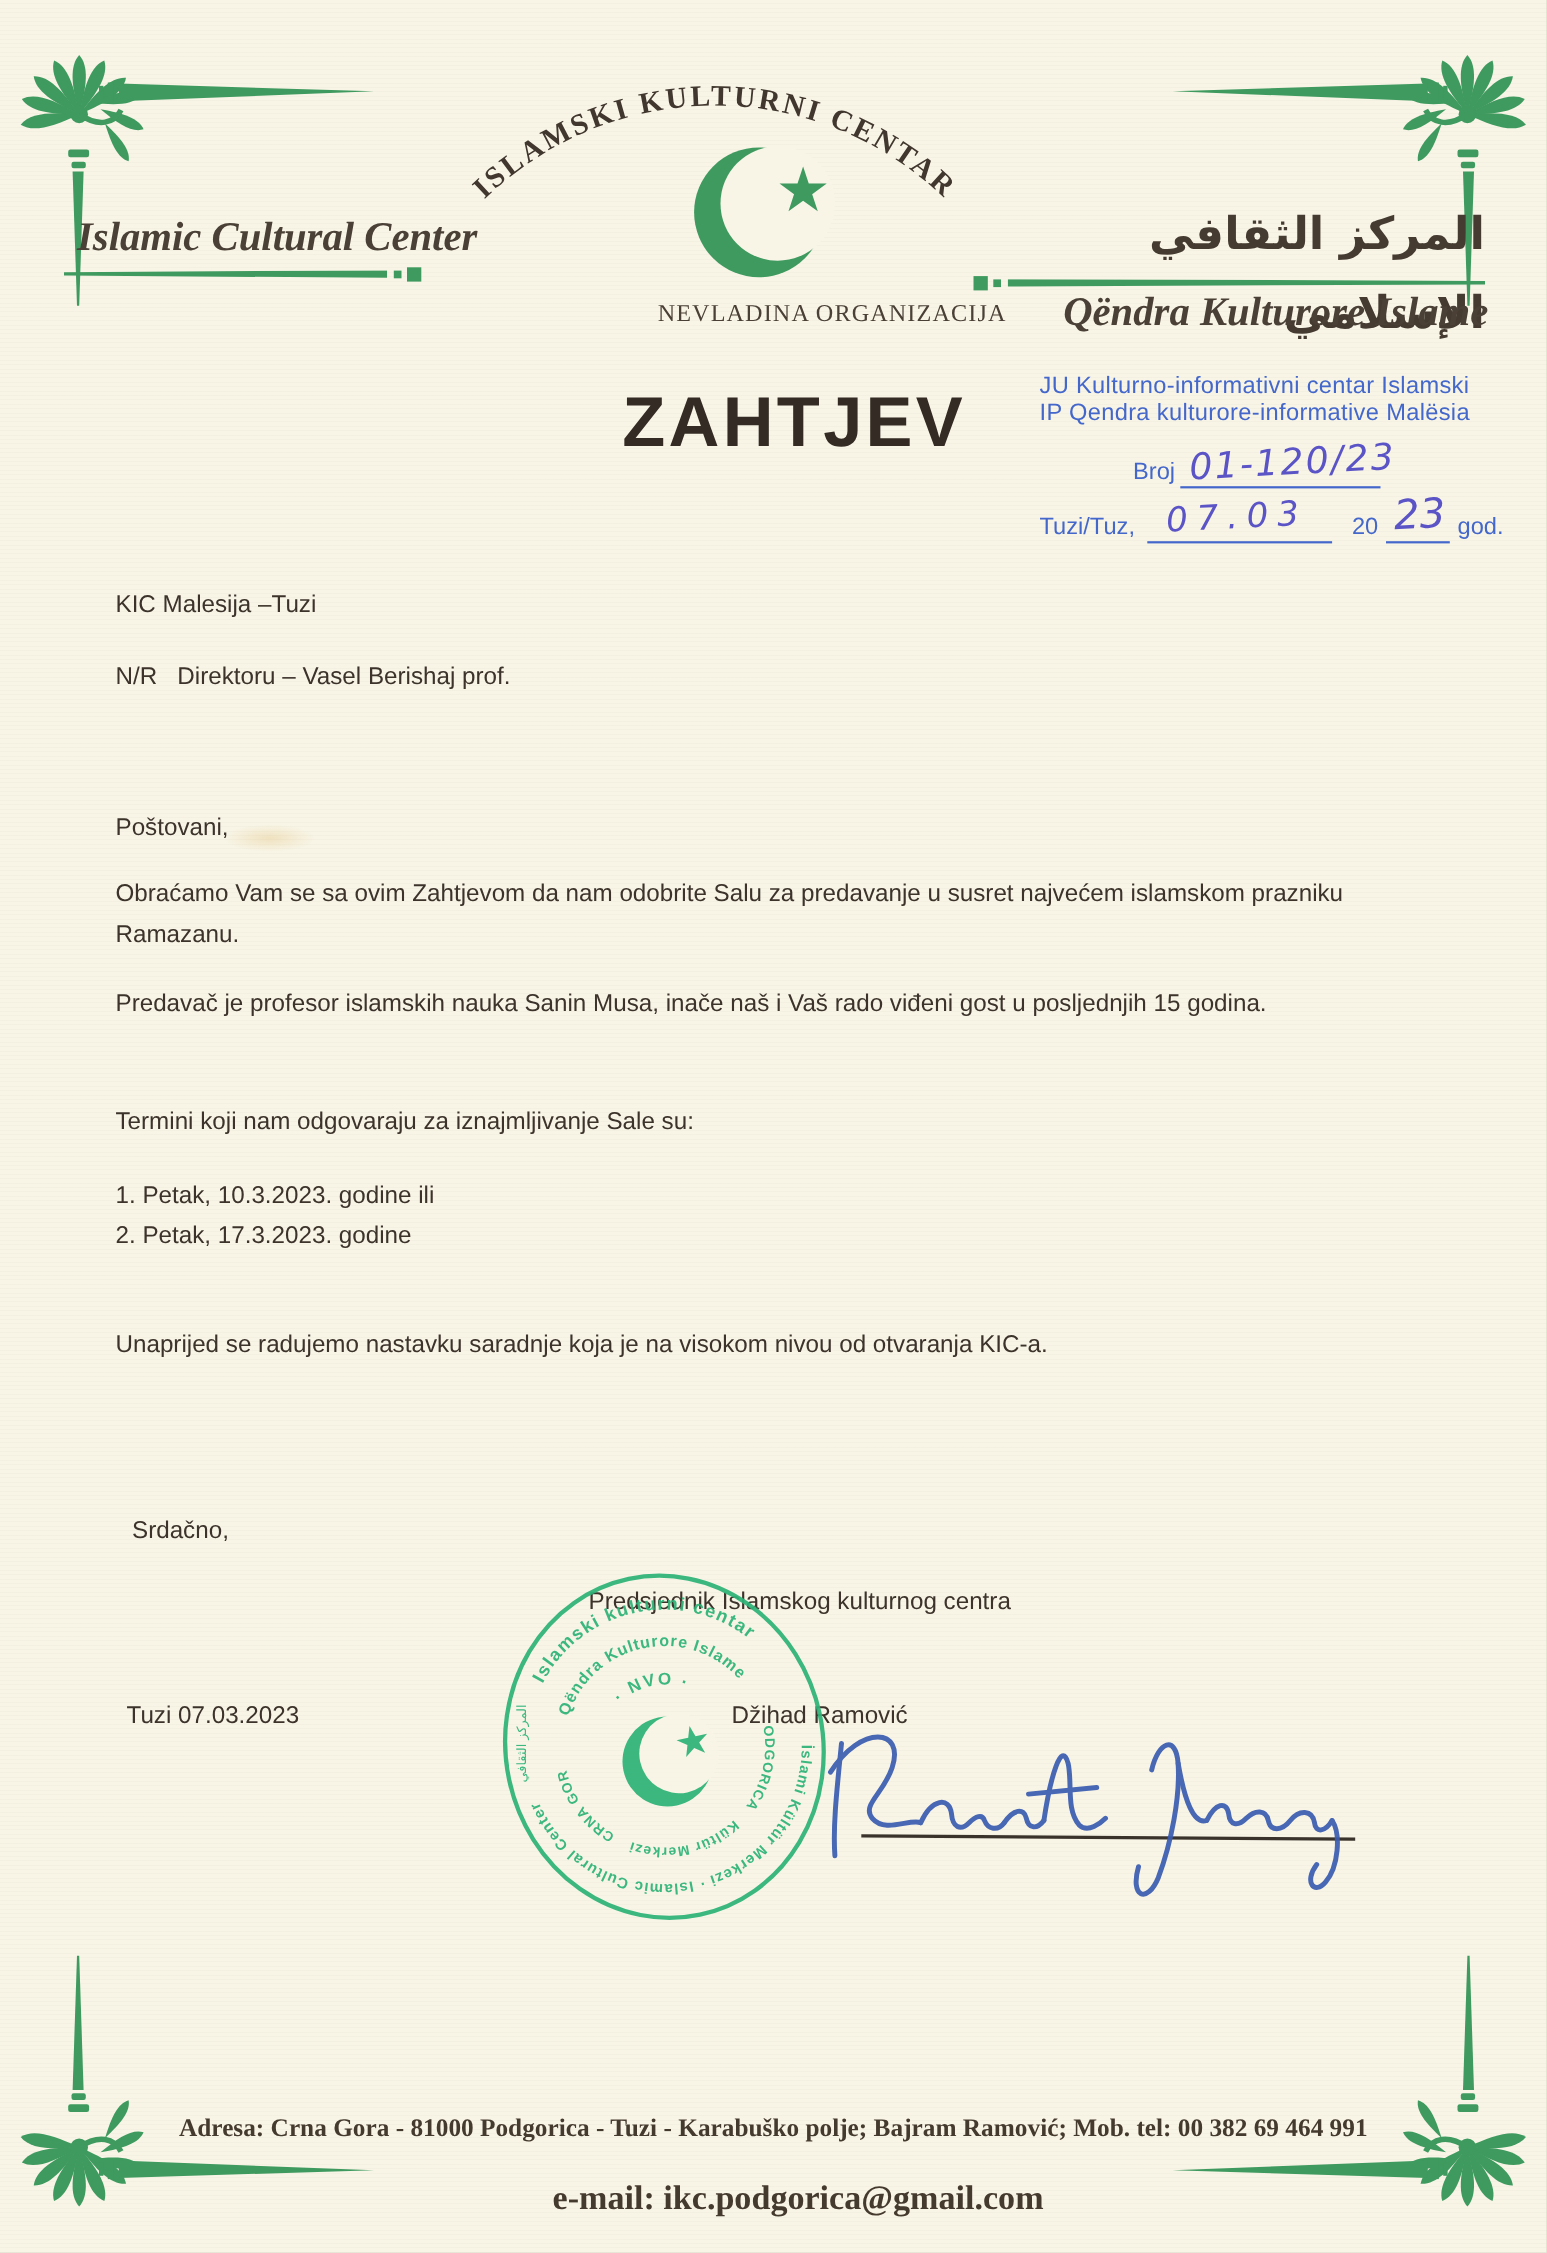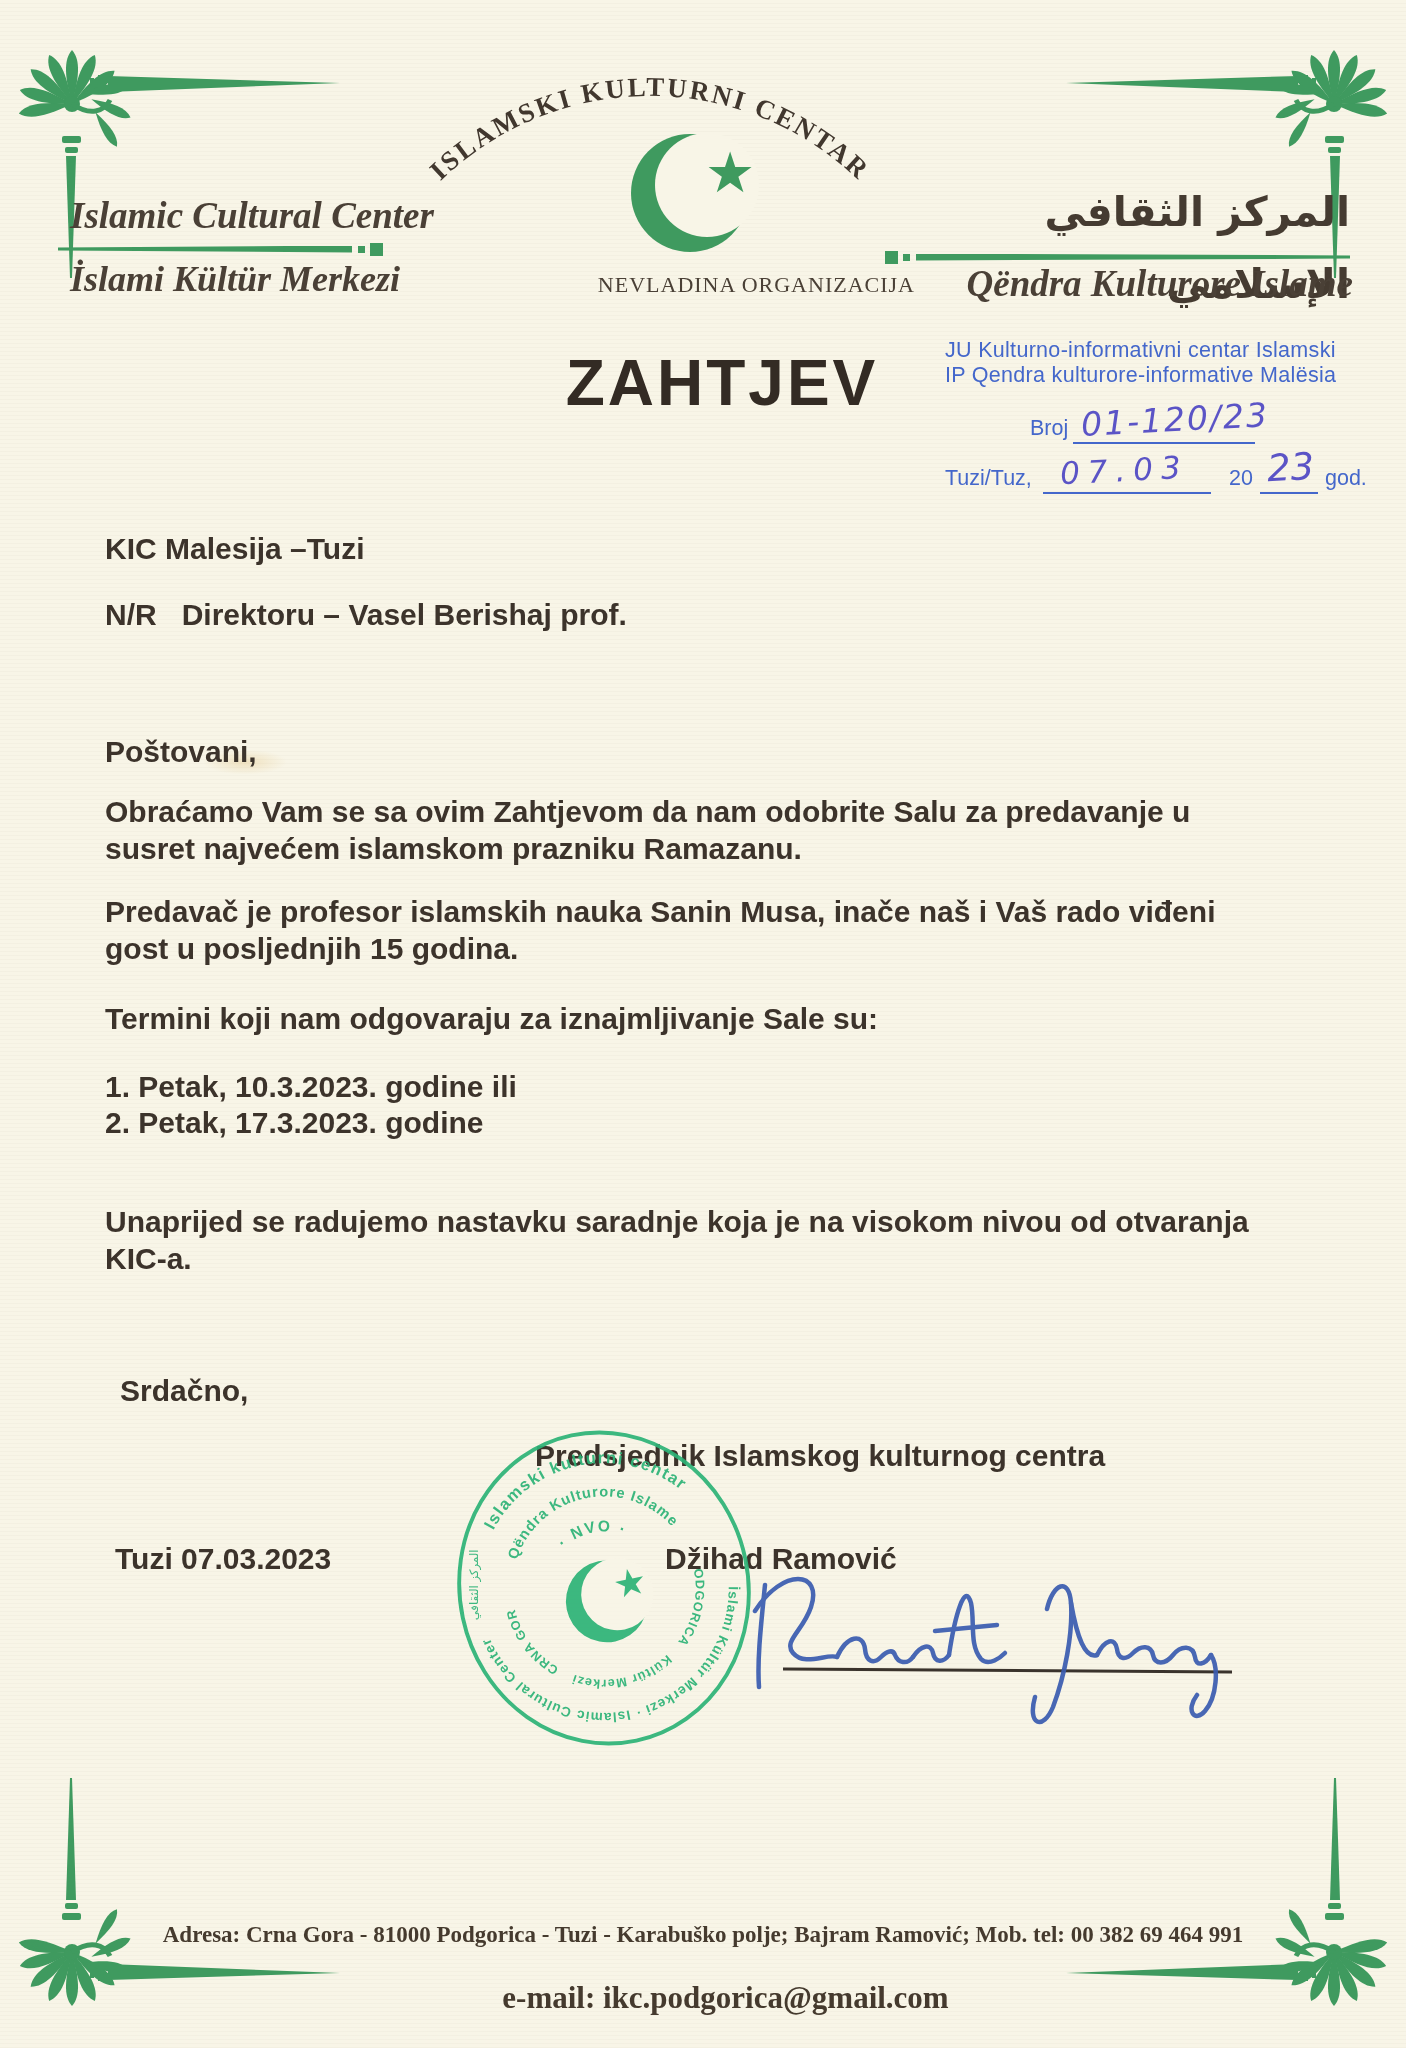--- a/index.html
+++ b/index.html
@@ -47,21 +47,21 @@
     font-size:64px;font-weight:bold;letter-spacing:3px;color:#332b24;}
   
   .ref-stamp{left:945px;top:338px;width:440px;color:#4467cb;font-size:21.5px;}
   .ref-stamp .l1,.ref-stamp .l2{white-space:nowrap;letter-spacing:.3px;}
   .ref-row{position:relative;height:52px;}
   .ref-label{position:absolute;font-size:21.5px;color:#4467cb;}
   .u-line{position:absolute;height:2px;background:#4467cb;}
   .hw{position:absolute;font-family:"DejaVu Sans",sans-serif;font-style:italic;
       color:#5b54c6;transform:rotate(-3deg);white-space:nowrap;}
   
-  .bodytxt{font-weight:bold;font-size:30px;line-height:37px;color:#3c332b;white-space:pre-wrap;}
+  .bodytxt{font-weight:normal;font-size:22px;line-height:37px;color:#3c332b;white-space:pre-wrap;}
   
   .sig-svg{left:735px;top:1545px;width:520px;height:210px;position:absolute;}
   .stamp-svg{left:448px;top:1420px;width:312px;height:336px;position:absolute;transform:rotate(-12deg);opacity:.92;}
   
   .footer1{left:0;right:0;top:1922px;text-align:center;
     font-family:"Liberation Serif",serif;font-weight:bold;font-size:23px;color:#453a2e;}
   .footer2{left:0;right:0;top:1980px;text-align:center;
     font-family:"Liberation Serif",serif;font-weight:bold;font-size:31px;color:#453a2e;padding-left:45px;}
 </style>
 </head>
@@ -108,21 +108,20 @@
   <svg class="orn br" viewBox="0 0 440 300">
       <use href="#corner-orn"></use>
     </svg>
 
   <div class="abs hdr-serif left-title">Islamic Cultural Center</div>
   <div class="abs divider div-left">
     <div class="div-bar bar-tail-l"></div>
     <div class="dot-s"></div>
     <div class="dot-b"></div>
   </div>
-  <div class="abs hdr-serif left-sub">İslami Kültür Merkezi</div>
 
   <svg class="center-logo" viewBox="0 0 500 250">
     <defs>
       <path id="arcTitle" d="M 10 150 A 300 300 0 0 1 490 150"></path>
     </defs>
     <text font-family="Liberation Serif, serif" font-weight="bold" font-size="27" letter-spacing="2.5" fill="#41372e">
       <textPath href="#arcTitle" startOffset="50%" text-anchor="middle">ISLAMSKI KULTURNI CENTAR</textPath>
     </text>
     <circle cx="290" cy="127" r="59" fill="#3f9a5f"></circle>
     <circle cx="307" cy="119" r="52" fill="#f8f5e7"></circle>

